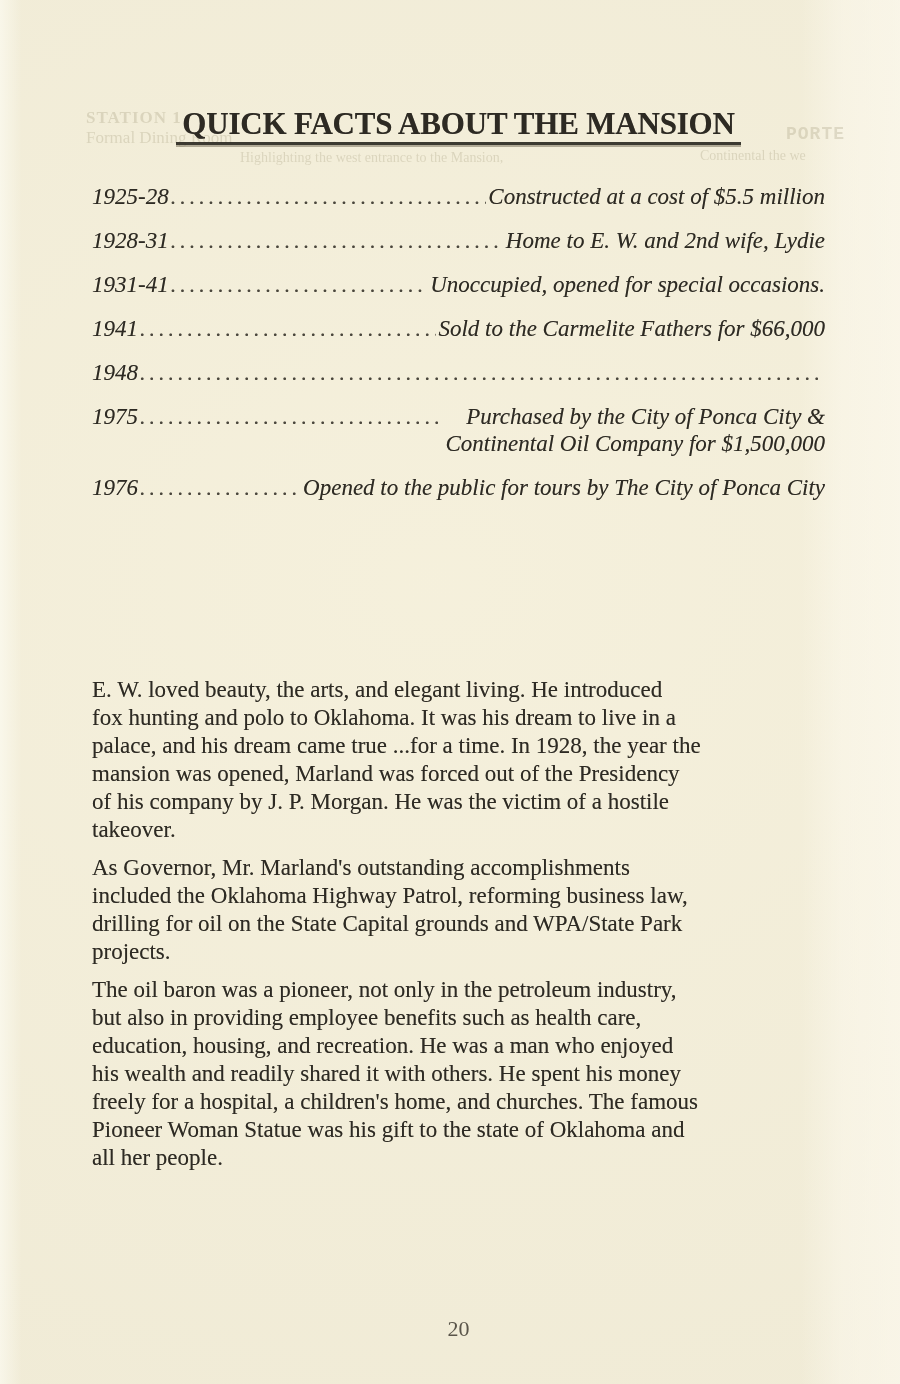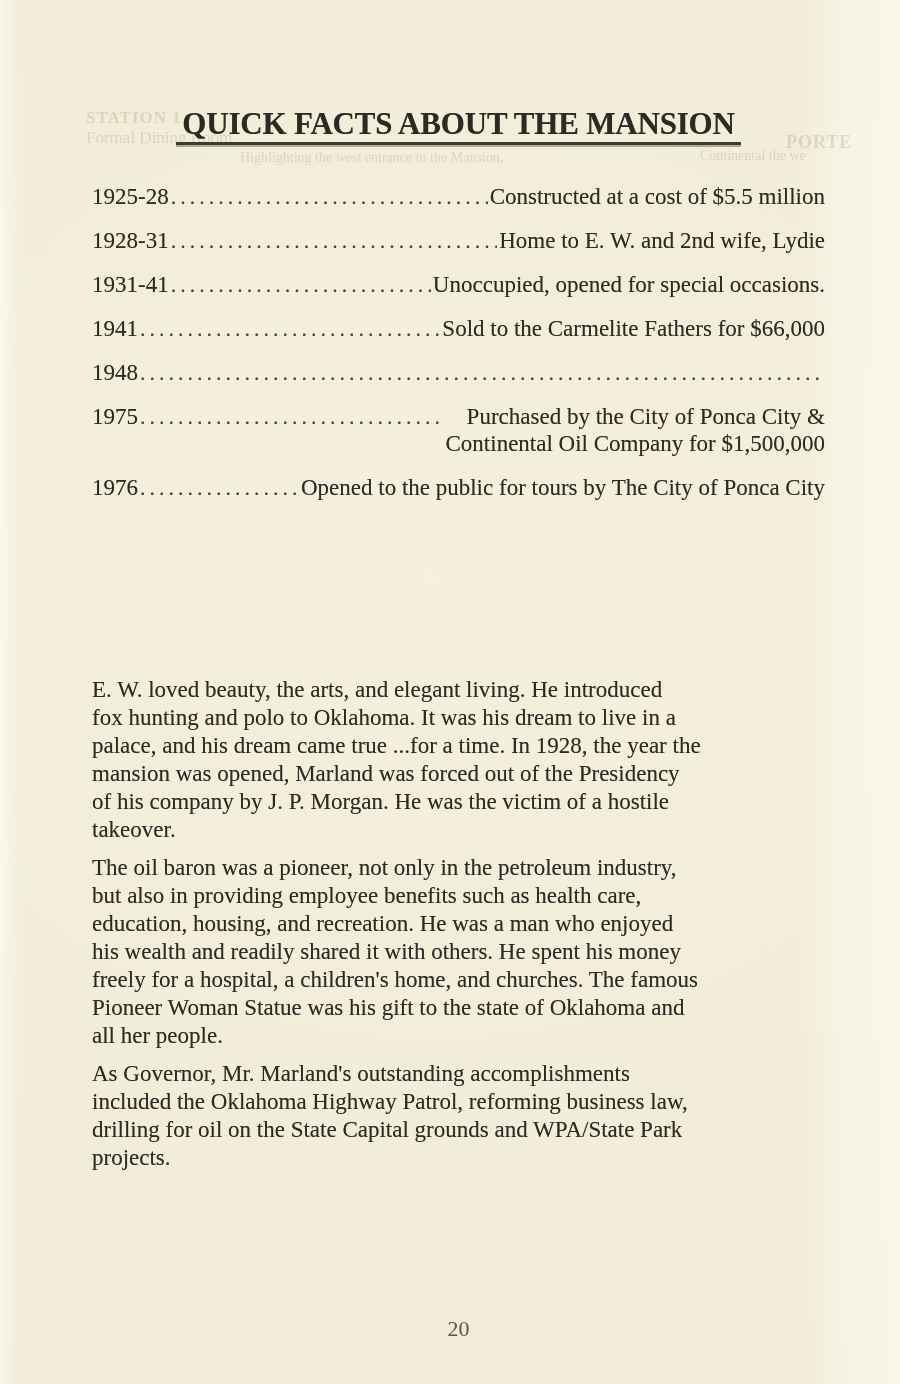--- a/index.html
+++ b/index.html
@@ -50,20 +50,21 @@
   #title-block{top:106px;}
   #history-title-block{top:589px;}
   
   #timeline{
     position:absolute;
     top:183px;
     left:92px;
     width:733px;
     font-size:23px;
     line-height:27px;
+    font-style:italic;
   }
   .tl-row{
     display:flex;
     align-items:flex-start;
     margin-bottom:17px;
     text-shadow:0 0 .3px rgba(45,42,35,.4);
   }
   .tl-year{flex:0 0 auto;}
   .tl-dots{
     flex:1 1 auto;
@@ -107,21 +108,21 @@
     font-size:22px;
     color:var(--page-number-ink,#5a554a);
   }
 </style>
 </head>
 <body>
 
 <div class="page">
 
   <span class="ghost bold" style="top:76px;left:86px;font-size:17px;letter-spacing:1px;">STATION 1</span>
-  <span class="ghost bold" style="top:100px;left:786px;font-size:18px;letter-spacing:1px;">PORTE</span>
+  <span class="ghost bold" style="top:92px;left:786px;font-size:18px;letter-spacing:1px;font-family:Liberation Mono, monospace;">PORTE</span>
   <span class="ghost" style="top:128px;left:86px;font-size:17px;">Formal Dining Room</span>
   <span class="ghost" style="top:150px;left:240px;font-size:14px;">Highlighting the west entrance to the Mansion,</span>
   <span class="ghost" style="top:148px;left:700px;font-size:14px;">Continental the we</span>
 
   <div class="heading-wrap" id="title-block">
     <h1><span class="heading-underline">QUICK FACTS ABOUT THE MANSION</span></h1>
   </div>
 
   <div id="timeline">
     <div class="tl-row">
@@ -162,28 +163,28 @@
   </div>
 
 
   <div id="history-body">
     <p class="para">E. W. loved beauty, the arts, and elegant living. He introduced
 fox hunting and polo to Oklahoma. It was his dream to live in a
 palace, and his dream came true ...for a time. In 1928, the year the
 mansion was opened, Marland was forced out of the Presidency
 of his company by J. P. Morgan. He was the victim of a hostile
 takeover.</p>
+    <p class="para">As Governor, Mr. Marland's outstanding accomplishments
+included the Oklahoma Highway Patrol, reforming business law,
+drilling for oil on the State Capital grounds and WPA/State Park
+projects.</p>
     <p class="para">The oil baron was a pioneer, not only in the petroleum industry,
 but also in providing employee benefits such as health care,
 education, housing, and recreation. He was a man who enjoyed
 his wealth and readily shared it with others. He spent his money
 freely for a hospital, a children's home, and churches. The famous
 Pioneer Woman Statue was his gift to the state of Oklahoma and
 all her people.</p>
-    <p class="para">As Governor, Mr. Marland's outstanding accomplishments
-included the Oklahoma Highway Patrol, reforming business law,
-drilling for oil on the State Capital grounds and WPA/State Park
-projects.</p>
   </div>
 
   <div id="page-number">20</div>
 
 </div>
 
 </body></html>

